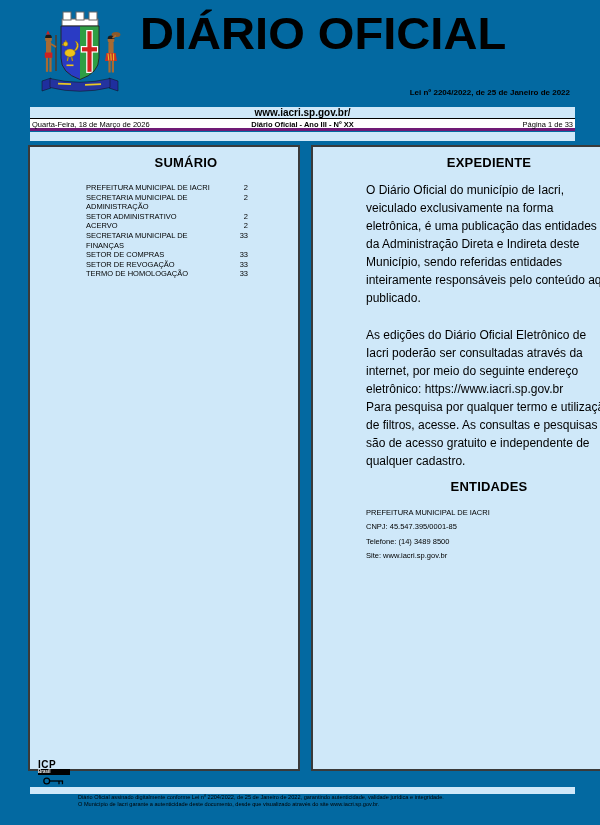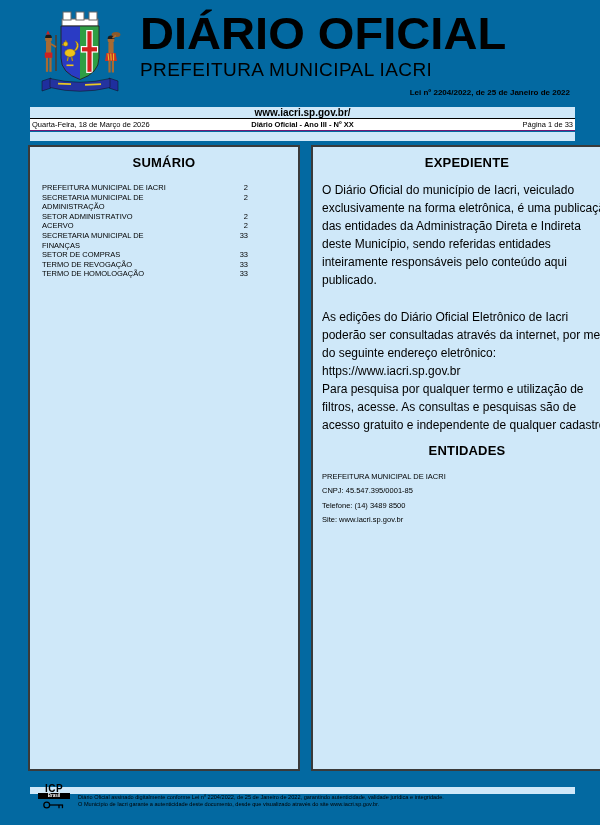--- a/index.html
+++ b/index.html
@@ -15,51 +15,52 @@
     font-size:44px; font-weight:bold; line-height:1; white-space:nowrap;
     letter-spacing:0px; transform:scaleX(1.07); transform-origin:left top;
   }
   .gazette-subtitle { font-size:19px; line-height:1.1; margin-top:4px; letter-spacing:0.4px; white-space:nowrap; }
   .law-line { position:absolute; right:30px; top:88px; font-size:8px; font-weight:bold; }
   
   .bar { position:absolute; left:30px; width:545px; background:#cfe8f9; }
   .bar-web { top:107px; height:22px; text-align:center; font-size:10px; line-height:11px;font-weight:bold; }
   .meta-row {
     position:absolute; left:30px; top:118px; width:545px; height:13px; background:#fff;
-    border-top:1px solid #000; border-bottom:1px solid #701a75; font-size:7.5px;
+    border-top:1px solid #000; border-bottom:3px solid #701a75; font-size:7.5px;
   }
   .meta-row span { position:absolute; top:0; line-height:12px; white-space:nowrap; }
   .meta-date { left:2px; }
   .meta-edition { left:0; right:0; text-align:center;font-weight:bold; }
   .meta-page { right:2px; }
   .bar-sub { top:132px; height:9px; }
   
   .box {
     position:absolute; top:145px; height:626px; background:#cfe8f9;
     border:2px solid #3a3a3a;
+    padding-left:44px;
   }
   .box-left  { left:28px;  width:272px; }
   .box-right { left:311px; width:312px; }
   .box-title { text-align:center; font-size:13px; font-weight:bold; letter-spacing:0.2px; margin-top:8px; }
   
   .sum-list { margin-top:13px; }
   .sum-row { display:flex; align-items:flex-start; padding-left:12px; font-size:7.5px; line-height:9.6px; }
   .sum-label { width:158px; white-space:pre-line; }
   .sum-page { flex:1; text-align:right; padding-right:50px; }
   
   .body-text { padding:0 9px; font-size:12px; line-height:18px; white-space:pre-line; }
   .expediente-body { margin-top:11px; }
   .t-acervo { margin-top:14px; }
   .acervo-body { margin-top:19px; }
   .t-entidades { margin-top:9px; }
   .ent-list { margin-top:12px; padding:0 9px; }
   .ent-line { font-size:7.5px; line-height:14.4px; white-space:nowrap; }
   
   .footer-bar { top:787px; height:7px; }
-  .icp { position:absolute; left:38px; top:784px; width:32px; text-align:center; }
+  .icp { position:absolute; left:38px; top:760px; width:32px; }
   .icp-top { font-size:10px; font-weight:bold; line-height:9px; letter-spacing:0.5px; }
   .icp-sub { display:block; background:#000; color:#fff; font-size:4.5px; line-height:5.5px; font-weight:bold; }
   .icp-key { display:block; margin:1px auto 0; }
   .footer-texts { position:absolute; left:78px; top:794px; right:20px; font-size:5.6px; line-height:6.6px; color:#000; }
 </style>
 </head>
 <body>
 
 <div class="page">
 
@@ -123,21 +124,20 @@
       <path d="M12,74 l9,-3 v10 l-9,3 z" fill="#1f2f9e" stroke="#111" stroke-width="0.5"></path>
       <path d="M88,74 l-9,-3 v10 l9,3 z" fill="#1f2f9e" stroke="#111" stroke-width="0.5"></path>
       <path d="M20,71.5 Q50,79 80,71.5 V80.5 Q50,88 20,80.5 Z" fill="#24339f" stroke="#111" stroke-width="0.5"></path>
       <rect x="28" y="76" width="13" height="1.7" fill="#e8c824" transform="rotate(3 34 77)"></rect>
       <rect x="55" y="76.6" width="16" height="1.7" fill="#e8c824" transform="rotate(-3 63 77)"></rect>
     </g>
   </svg>
 
   <div class="masthead">
     <div class="gazette-title">DIÁRIO OFICIAL</div>
-    <div class="gazette-subtitle">PREFEITURA MUNICIPAL IACRI</div>
   </div>
   <div class="law-line">Lei nº 2204/2022, de 25 de Janeiro de 2022</div>
 
   <div class="bar bar-web">
     <span>www.iacri.sp.gov.br/</span>
   </div>
   <div class="meta-row">
     <span class="meta-date">Quarta-Feira, 18 de Março de 2026</span>
     <span class="meta-edition">Diário Oficial - Ano III - Nº XX</span>
     <span class="meta-page">Página 1 de 33</span>
@@ -167,21 +167,21 @@
       <div class="sum-row">
         <span class="sum-label">SECRETARIA MUNICIPAL DE
 FINANÇAS</span>
         <span class="sum-page">33</span>
       </div>
       <div class="sum-row">
         <span class="sum-label">SETOR DE COMPRAS</span>
         <span class="sum-page">33</span>
       </div>
       <div class="sum-row">
-        <span class="sum-label">TERMO DE REVOGAÇÃO</span>
+        <span class="sum-label">SETOR DE REVOGAÇÃO</span>
         <span class="sum-page">33</span>
       </div>
       <div class="sum-row">
         <span class="sum-label">TERMO DE HOMOLOGAÇÃO</span>
         <span class="sum-page">33</span>
       </div>
     </div>
   </section>
 
   <section class="box box-right">

